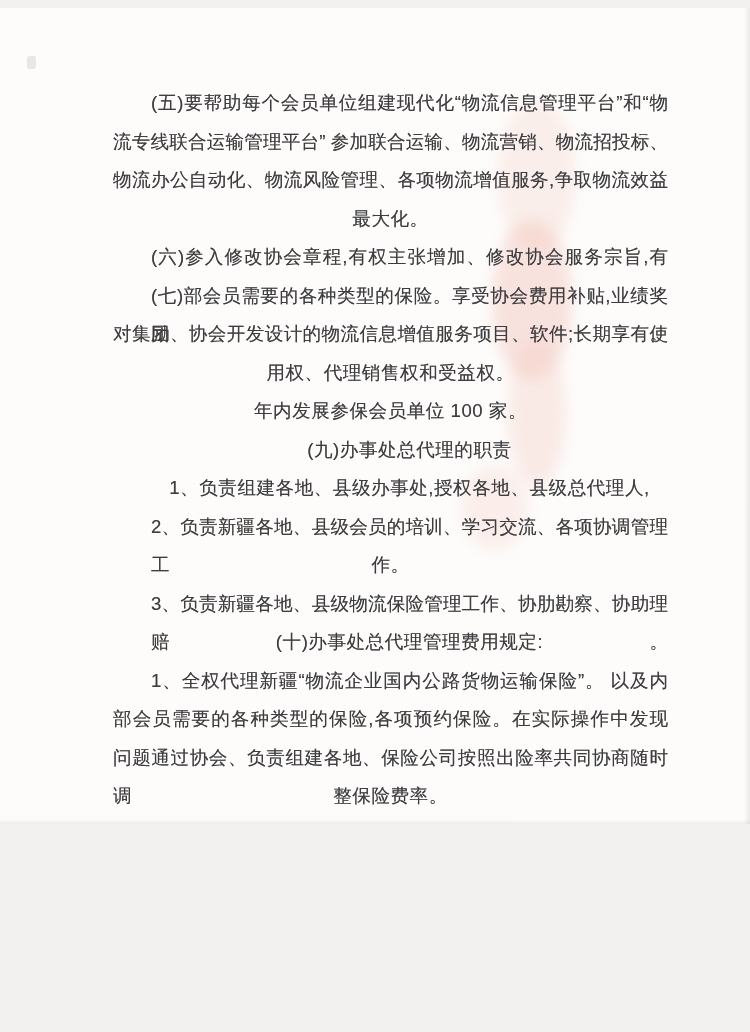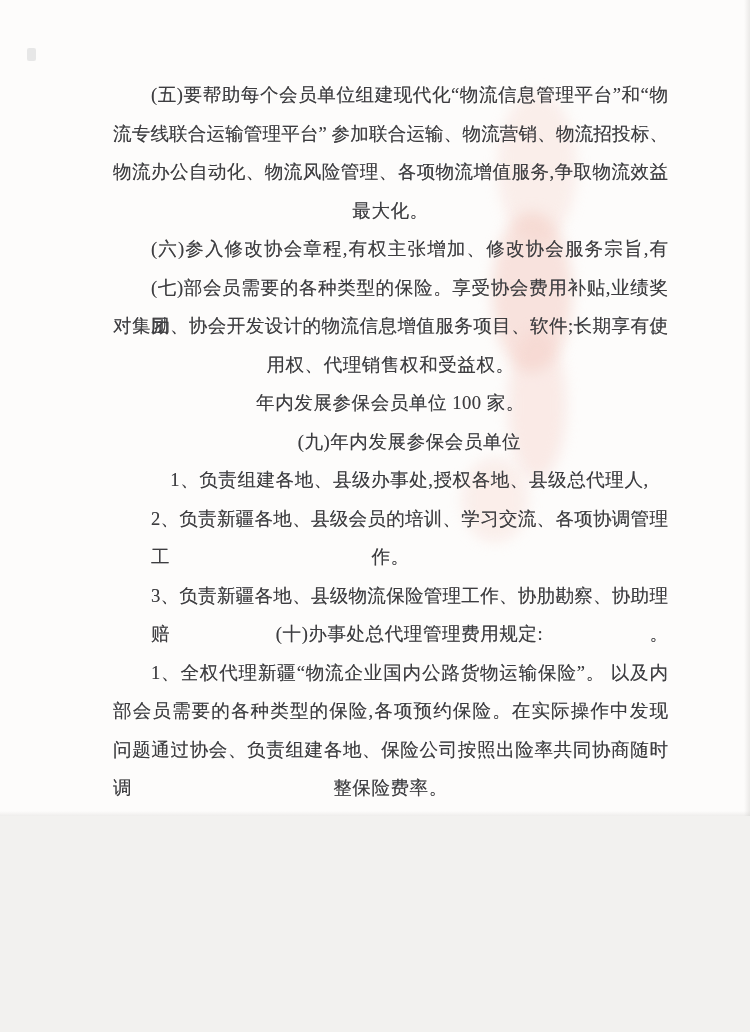--- a/index.html
+++ b/index.html
@@ -4,24 +4,24 @@
 <style>
   html, body {
     margin: 0;
     padding: 0;
     background: #f2f1ef;
   }
   .page {
     position: relative;
     width: 750px;
     height: 816px;
-    margin: 0 auto;
+    margin: 8px auto;
     background: #fdfcfb;
     overflow: hidden;
-    font-family: Liberation Serif, serif;
+    font-family: Liberation Sans, sans-serif;
     color: #3d3d40;
   }
   
   .edge-right {
     position: absolute; top: 0; right: 0; width: 6px; height: 100%;
     background: linear-gradient(to right, rgba(200,198,195,0), rgba(200,198,195,0.35));
   }
   .edge-bottom {
     position: absolute; bottom: 0; left: 0; width: 100%; height: 5px;
     background: linear-gradient(to bottom, rgba(205,203,200,0), rgba(205,203,200,0.30));
@@ -88,21 +88,21 @@
   <div class="textblock">
     <div class="line ind fill">(五)要帮助每个会员单位组建现代化“物流信息管理平台”和“物</div>
     <div class="line fill">流专线联合运输管理平台” 参加联合运输、物流营销、物流招投标、</div>
     <div class="line fill">物流办公自动化、物流风险管理、各项物流增值服务,争取物流效益</div>
     <div class="line">最大化。</div>
     <div class="line ind fill">(六)参入修改协会章程,有权主张增加、修改协会服务宗旨,有</div>
     <div class="line ind fill">(七)部会员需要的各种类型的保险。享受协会费用补贴,业绩奖励。</div>
     <div class="line fill">对集团、协会开发设计的物流信息增值服务项目、软件;长期享有使</div>
     <div class="line">用权、代理销售权和受益权。</div>
     <div class="line">年内发展参保会员单位 100 家。</div>
-    <div class="line ind">(九)年内发展参保会员单位</div>
+    <div class="line ind">(九)办事处总代理的职责</div>
     <div class="line ind">1、负责组建各地、县级办事处,授权各地、县级总代理人,</div>
     <div class="line ind fill">2、负责新疆各地、县级会员的培训、学习交流、各项协调管理工</div>
     <div class="line">作。</div>
     <div class="line ind fill">3、负责新疆各地、县级物流保险管理工作、协肋勘察、协助理赔。</div>
     <div class="line ind">(十)办事处总代理管理费用规定:</div>
     <div class="line ind fill">1、全权代理新疆“物流企业国内公路货物运输保险”。 以及内</div>
     <div class="line fill">部会员需要的各种类型的保险,各项预约保险。在实际操作中发现</div>
     <div class="line fill">问题通过协会、负责组建各地、保险公司按照出险率共同协商随时调</div>
     <div class="line">整保险费率。</div>
   </div>

